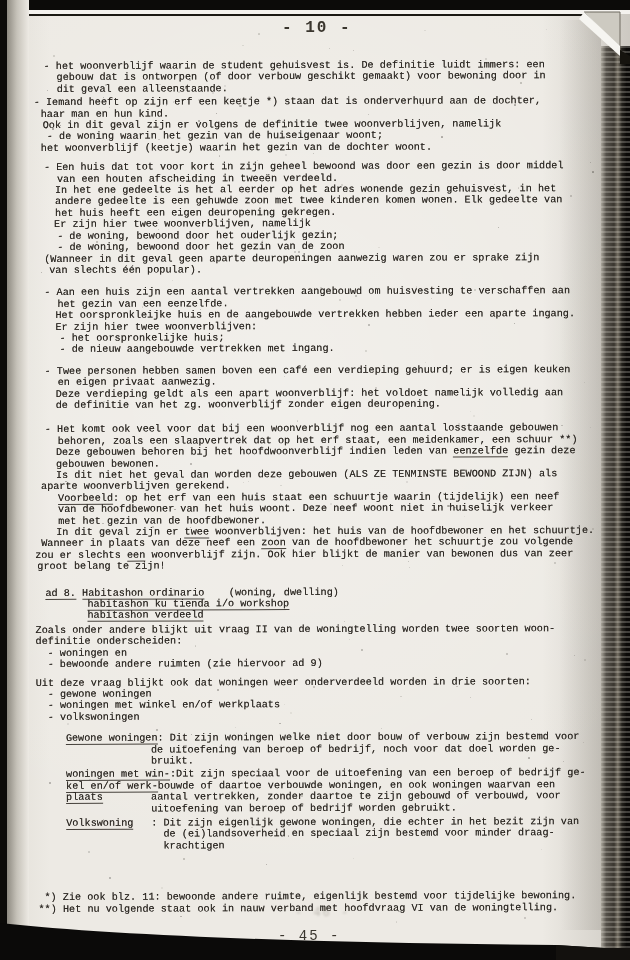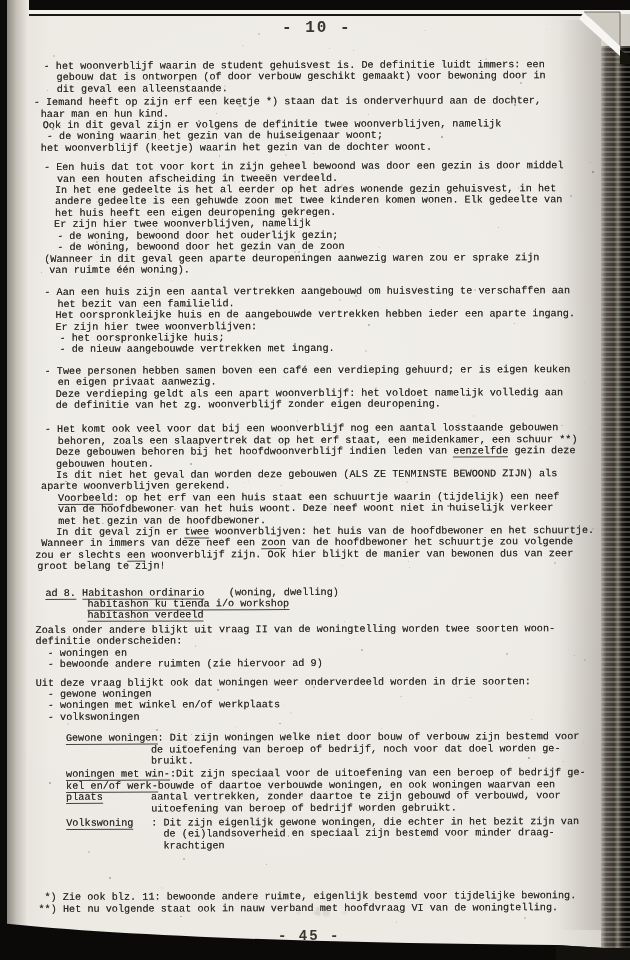--- a/index.html
+++ b/index.html
@@ -22,21 +22,21 @@
       repeating-linear-gradient(to bottom, rgba(230,226,216,0.25) 0 2px, rgba(0,0,0,0) 2px 5px),
       linear-gradient(to right,#aaa69c 0%,#55514a 18%,#3a362f 45%,#767064 58%,#24221d 72%,#0b0a08 88%,#0b0a08 100%);}
   #paper-right-shadow{position:absolute;right:29px;top:20px;bottom:30px;width:42px;pointer-events:none;
     background:linear-gradient(to right, rgba(0,0,0,0), rgba(72,66,55,0.16));}
   #bottom-svg{position:absolute;left:0;bottom:0;}
   
   #folded-corner{position:absolute;right:0;top:0;width:52px;height:64px;}
   
   .pagenum{position:absolute;color:#3a362e;letter-spacing:2px;}
   #header-number{top:19px;left:282px;font-size:16px;filter:blur(0.4px);font-weight:bold;}
-  #footer-number{top:928px;left:278px;font-size:14px;font-weight:bold;}
+  #footer-number{top:928px;left:278px;font-size:14px;font-weight:normal;}
   #ghost-number{top:906px;left:295px;font-size:12px;color:rgba(110,104,92,0.35);filter:blur(0.8px);}
   
   #doc{position:absolute;left:35px;top:56px;width:572px;color:#292520;
        transform:rotate(-0.2deg);text-shadow:0 0 0.6px rgba(41,37,31,0.65);}
   .line{white-space:pre;font-size:10.2px;line-height:11.4px;min-height:11.4px;}
   .cols{display:flex;}
   .col{white-space:pre;}
   .u{border-bottom:1.1px solid rgba(41,37,31,0.85);}
   .speck{position:absolute;border-radius:50%;background:#2c2822;pointer-events:none;}
 </style>
@@ -79,48 +79,48 @@
       <div style="margin-top: 8px;">
         <div class="line" style="padding-left: 10px;"><span>- Een huis dat tot voor kort in zijn geheel bewoond was door een gezin is door middel</span></div>
         <div class="line" style="padding-left: 23px;"><span>van een houten afscheiding in tweeën verdeeld.</span></div>
         <div class="line" style="padding-left: 21px;"><span>In het ene gedeelte is het al eerder op het adres wonende gezin gehuisvest, in het</span></div>
         <div class="line" style="padding-left: 21px;"><span>andere gedeelte is een gehuwde zoon met twee kinderen komen wonen. Elk gedeelte van</span></div>
         <div class="line" style="padding-left: 21px;"><span>het huis heeft een eigen deuropening gekregen.</span></div>
         <div class="line" style="padding-left: 20px;"><span>Er zijn hier twee woonverblijven, namelijk</span></div>
         <div class="line" style="padding-left: 23px;"><span>- de woning, bewoond door het ouderlijk gezin;</span></div>
         <div class="line" style="padding-left: 23px;"><span>- de woning, bewoond door het gezin van de zoon</span></div>
         <div class="line" style="padding-left: 10px;"><span>(Wanneer in dit geval geen aparte deuropeningen aanwezig waren zou er sprake zijn</span></div>
-        <div class="line" style="padding-left: 15px;"><span>van ruimte één woning).</span></div>
+        <div class="line" style="padding-left: 15px;"><span>van slechts één popular).</span></div>
       </div>
       <div style="margin-top: 11px;">
         <div class="line" style="padding-left: 10px;"><span>- Aan een huis zijn een aantal vertrekken aangebouwd om huisvesting te verschaffen aan</span></div>
-        <div class="line" style="padding-left: 23px;"><span>het bezit van een familielid.</span></div>
+        <div class="line" style="padding-left: 23px;"><span>het gezin van een eenzelfde.</span></div>
         <div class="line" style="padding-left: 21px;"><span>Het oorspronkleijke huis en de aangebouwde vertrekken hebben ieder een aparte ingang.</span></div>
         <div class="line" style="padding-left: 21px;"><span>Er zijn hier twee woonverblijven:</span></div>
         <div class="line" style="padding-left: 25px;"><span>- het oorspronkelijke huis;</span></div>
         <div class="line" style="padding-left: 25px;"><span>- de nieuw aangebouwde vertrekken met ingang.</span></div>
       </div>
       <div style="margin-top: 10px;">
         <div class="line" style="padding-left: 10px;"><span>- Twee personen hebben samen boven een café een verdieping gehuurd; er is eigen keuken</span></div>
         <div class="line" style="padding-left: 23px;"><span>en eigen privaat aanwezig.</span></div>
         <div class="line" style="padding-left: 21px;"><span>Deze verdieping geldt als een apart woonverblijf: het voldoet namelijk volledig aan</span></div>
         <div class="line" style="padding-left: 21px;"><span>de definitie van het zg. woonverblijf zonder eigen deuropening.</span></div>
       </div>
       <div style="margin-top: 13px;">
         <div class="line" style="padding-left: 10px;"><span>- Het komt ook veel voor dat bij een woonverblijf nog een aantal losstaande gebouwen</span></div>
         <div class="line" style="padding-left: 23px;"><span>behoren, zoals een slaapvertrek dat op het erf staat, een meidenkamer, een schuur **)</span></div>
         <div class="line" style="padding-left: 21px;"><span>Deze gebouwen behoren bij het hoofdwoonverblijf indien leden van </span><span class="u">eenzelfde</span><span> gezin deze</span></div>
-        <div class="line" style="padding-left: 21px;"><span>gebouwen houten.</span></div>
+        <div class="line" style="padding-left: 21px;"><span>gebouwen bewonen.</span></div>
         <div class="line" style="padding-left: 21px;"><span>Is dit niet het geval dan worden deze gebouwen (ALS ZE TENMINSTE BEWOOND ZIJN) als</span></div>
         <div class="line" style="padding-left: 6px;"><span>aparte woonverblijven gerekend.</span></div>
         <div class="line" style="padding-left: 23px;"><span class="u">Voorbeeld</span><span>: op het erf van een huis staat een schuurtje waarin (tijdelijk) een neef</span></div>
         <div class="line" style="padding-left: 23px;"><span>van de hoofdbewoner van het huis woont. Deze neef woont niet in huiselijk verkeer</span></div>
         <div class="line" style="padding-left: 23px;"><span>met het gezin van de hoofdbewoner.</span></div>
         <div class="line" style="padding-left: 21px;"><span>In dit geval zijn er </span><span class="u">twee</span><span> woonverblijven: het huis van de hoofdbewoner en het schuurtje.</span></div>
-        <div class="line" style="padding-left: 6px;"><span>Wanneer in immers van deze neef een </span><span class="u">zoon</span><span> van de hoofdbewoner het schuurtje zou volgende</span></div>
+        <div class="line" style="padding-left: 6px;"><span>Wanneer in plaats van deze neef een </span><span class="u">zoon</span><span> van de hoofdbewoner het schuurtje zou volgende</span></div>
         <div class="line" style="padding-left: 0px;"><span>zou er slechts </span><span class="u">een</span><span> woonverblijf zijn. Ook hier blijkt de manier van bewonen dus van zeer</span></div>
         <div class="line" style="padding-left: 2px;"><span>groot belang te zijn!</span></div>
       </div>
       <div style="margin-top: 15px;">
         <div class="line" style="padding-left: 10px;"><span class="u">ad 8.</span><span> </span><span class="u">Habitashon ordinario</span><span>    (woning, dwelling)</span></div>
         <div class="line" style="padding-left: 52px;"><span class="u">habitashon ku tienda i/o workshop</span></div>
         <div class="line" style="padding-left: 52px;"><span class="u">habitashon verdeeld</span></div>
       </div>
       <div style="margin-top: 3px;">
         <div class="line" style="padding-left: 0px;"><span>Zoals onder andere blijkt uit vraag II van de woningtelling worden twee soorten woon-</span></div>

